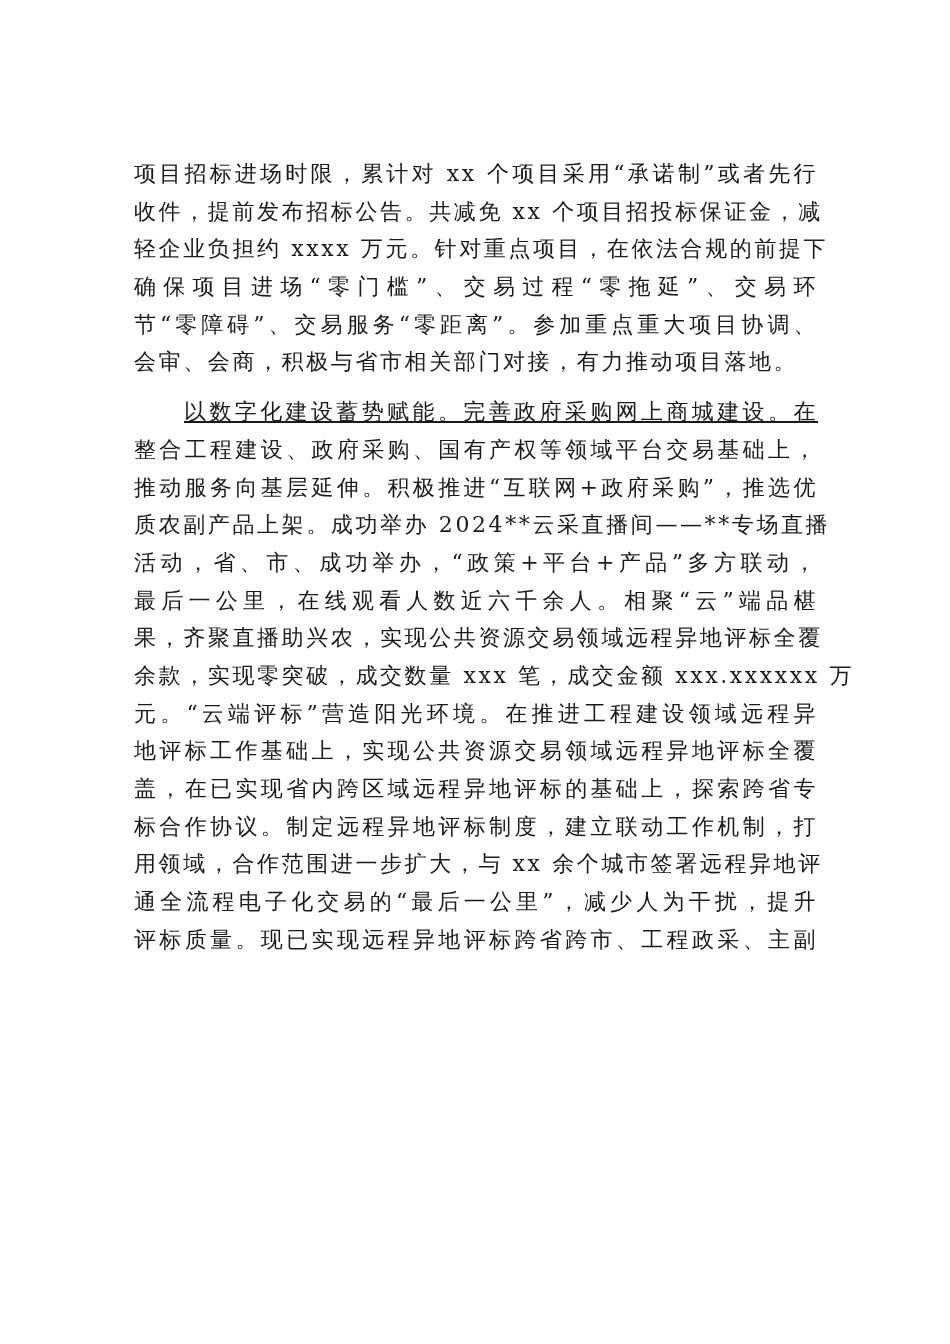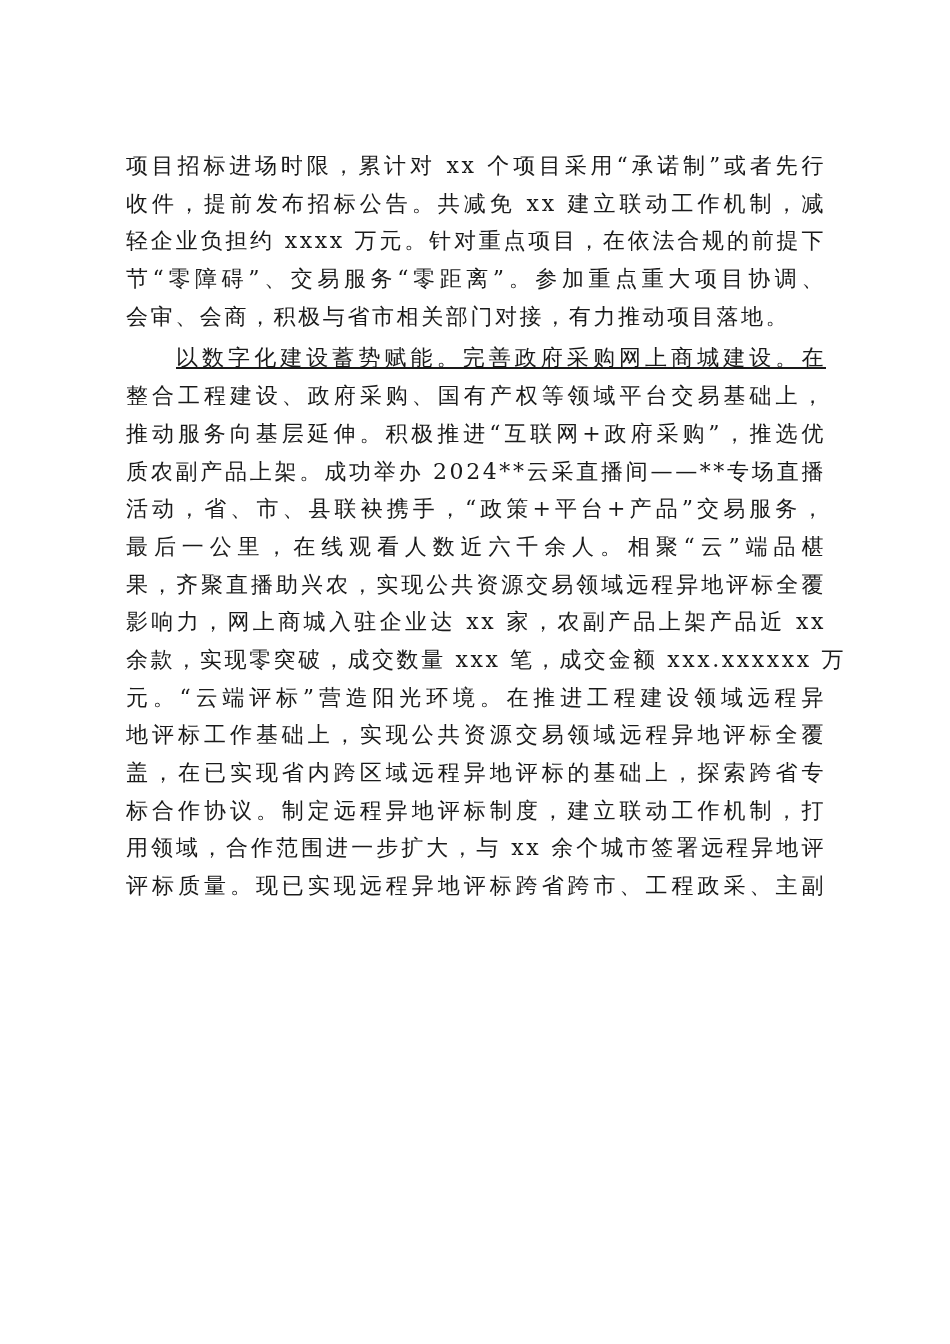--- a/index.html
+++ b/index.html
@@ -10,45 +10,46 @@
     top: 143px;
     width: 708px;
     font-family: "DejaVu Serif", "Liberation Serif", serif;
     font-size: 22px;
     line-height: 37.7px;
     color: #1a1a1a;
     text-align: justify;
     text-justify: inter-character;
     letter-spacing: 2.6px;
   }
-  .para { margin: 4px; padding: 0; }
+  .para { margin: 12px; padding: 0; }
   .line { display: block; white-space: nowrap; text-align-last: justify; text-align: justify; height: 37.7px; }
   .line.last { text-align-last: left; }
 </style>
 </head>
 <body>
 
 <div class="page">
   <div class="para">
     <span class="line">项目招标进场时限，累计对 xx 个项目采用“承诺制”或者先行</span>
-    <span class="line">收件，提前发布招标公告。共减免 xx 建立联动工作机制，减</span>
+    <span class="line">收件，提前发布招标公告。共减免 xx 个项目招投标保证金，减</span>
     <span class="line">轻企业负担约 xxxx 万元。针对重点项目，在依法合规的前提下</span>
+    <span class="line">确保项目进场“零门槛”、交易过程“零拖延”、交易环</span>
     <span class="line">节“零障碍”、交易服务“零距离”。参加重点重大项目协调、</span>
     <span class="line last">会审、会商，积极与省市相关部门对接，有力推动项目落地。</span>
   </div>
   <div class="para">
     <span class="line" style="padding-left:50px;text-decoration:underline;">以数字化建设蓄势赋能。完善政府采购网上商城建设。在</span>
     <span class="line">整合工程建设、政府采购、国有产权等领域平台交易基础上，</span>
     <span class="line">推动服务向基层延伸。积极推进“互联网+政府采购”，推选优</span>
     <span class="line">质农副产品上架。成功举办 2024**云采直播间——**专场直播</span>
-    <span class="line">活动，省、市、县联袂携手，“政策+平台+产品”交易服务，</span>
+    <span class="line">活动，省、市、成功举办，“政策+平台+产品”多方联动，</span>
     <span class="line">最后一公里，在线观看人数近六千余人。相聚“云”端品椹</span>
     <span class="line">果，齐聚直播助兴农，实现公共资源交易领域远程异地评标全覆</span>
-    <span class="line">影响力，网上商城入驻企业达 xx 家，农副产品上架产品近 xx</span>
     <span class="line">余款，实现零突破，成交数量 xxx 笔，成交金额 xxx.xxxxxx 万</span>
     <span class="line">元。“云端评标”营造阳光环境。在推进工程建设领域远程异</span>
     <span class="line">地评标工作基础上，实现公共资源交易领域远程异地评标全覆</span>
     <span class="line">盖，在已实现省内跨区域远程异地评标的基础上，探索跨省专</span>
     <span class="line">标合作协议。制定远程异地评标制度，建立联动工作机制，打</span>
     <span class="line">用领域，合作范围进一步扩大，与 xx 余个城市签署远程异地评</span>
+    <span class="line">通全流程电子化交易的“最后一公里”，减少人为干扰，提升</span>
     <span class="line">评标质量。现已实现远程异地评标跨省跨市、工程政采、主副</span>
   </div>
 </div>
 
 </body></html>

